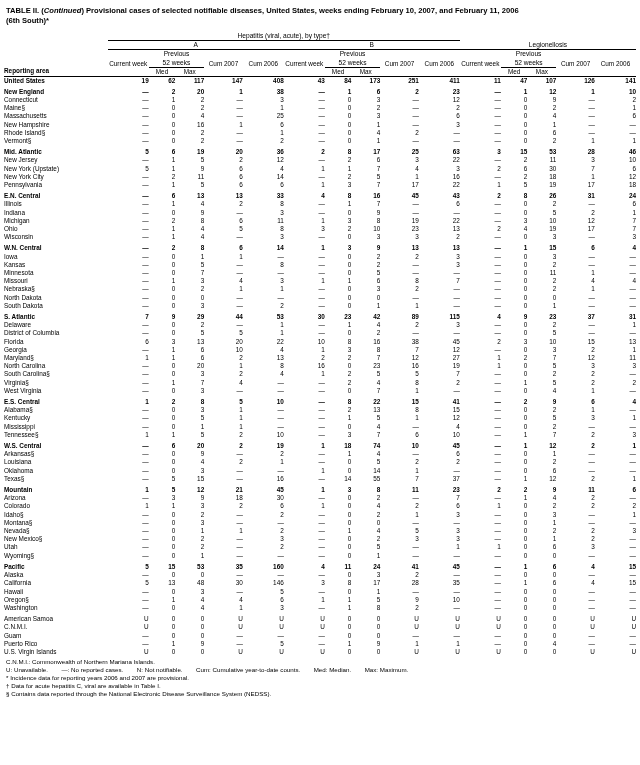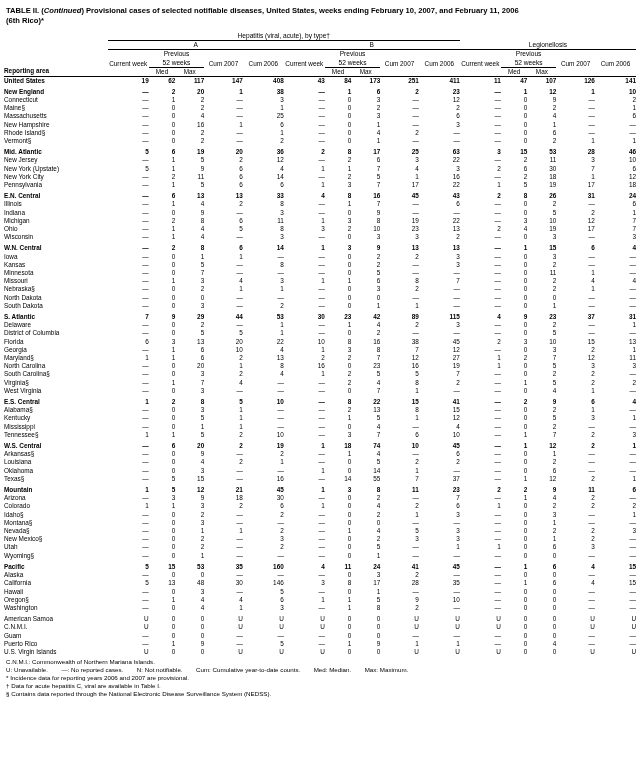--- a/index.html
+++ b/index.html
@@ -79,21 +79,21 @@
   }
   .footnotes .fn-row { white-space: nowrap; }
 </style>
 </head>
 <body>
 
 <div class="page">
 
   <div class="title">
     <span>TABLE II. (</span><span class="ital">Continued</span><span>) Provisional cases of selected notifiable diseases, United States, weeks ending February 10, 2007, and February 11, 2006</span><br>
-    <span>(6th Rico)*</span>
+    <span>(6th South)*</span>
   </div>
 
   <table class="main">
     <colgroup>
       <col style="width:86px">
       <col style="width:34px">
         <col style="width:22px">
         <col style="width:24px">
         <col style="width:32px">
         <col style="width:34px">

